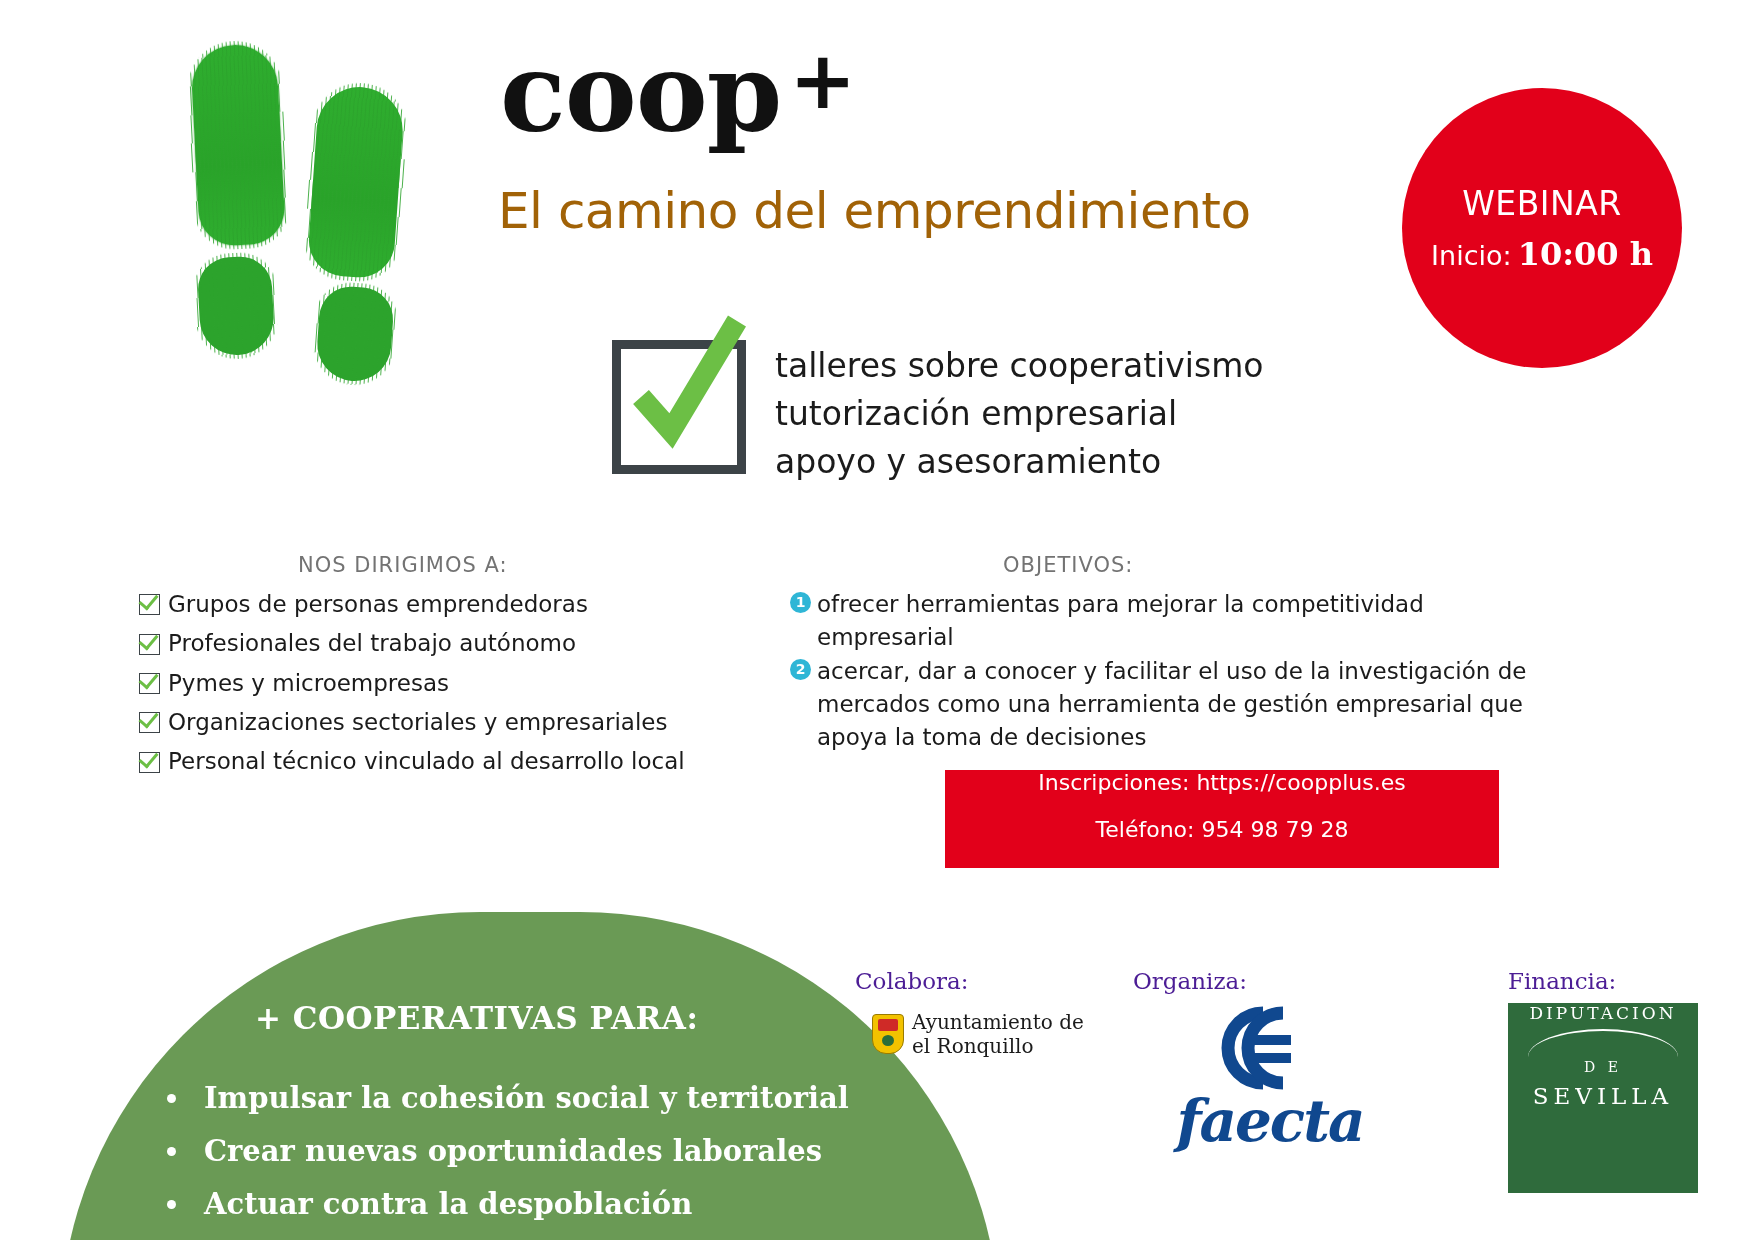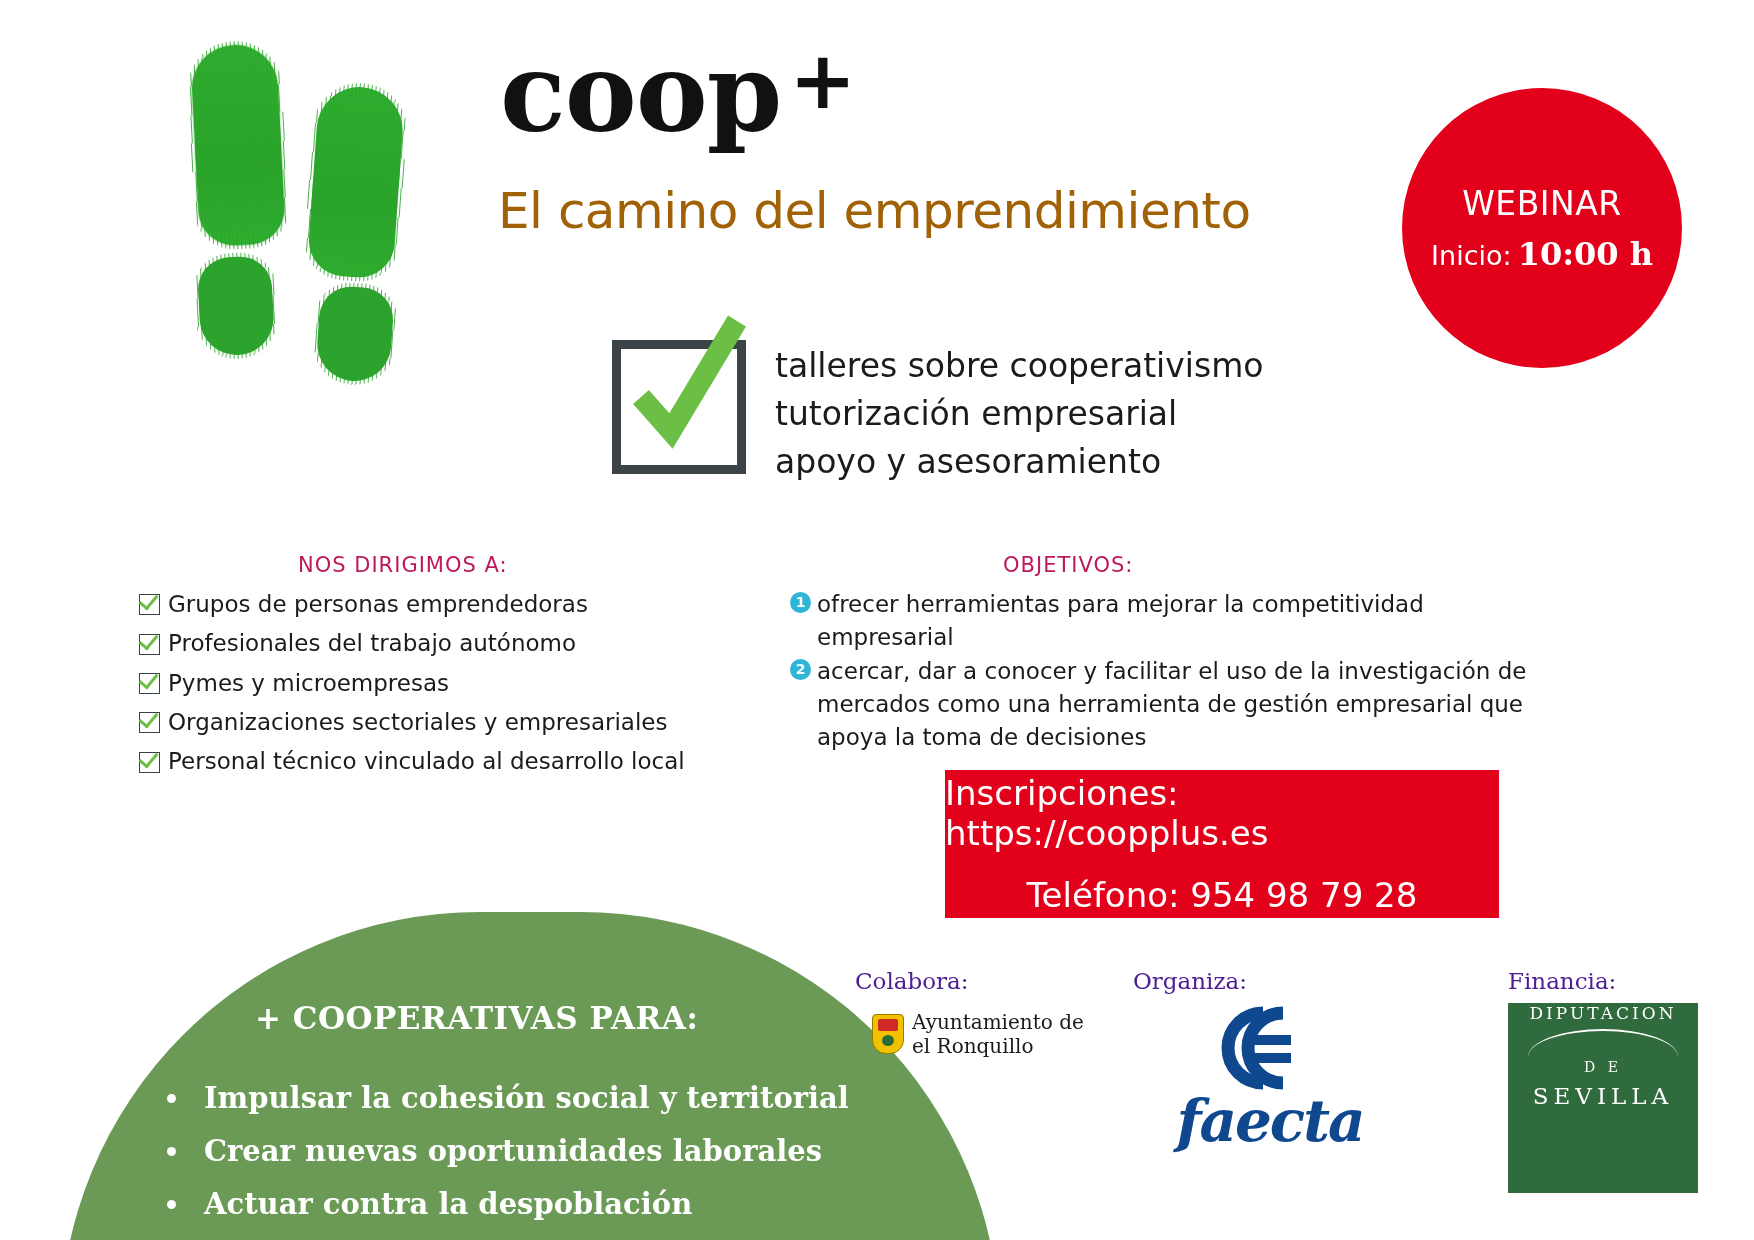--- a/index.html
+++ b/index.html
@@ -138,21 +138,21 @@
     font-size: 33px;
     line-height: 1.45;
     color: #1b1b1b;
   }
 
   
   .col-head {
     position: absolute;
     font-size: 21px;
     letter-spacing: 1px;
-    color: #be185d;
+    color: #737373;
   }
   #dirigimos-head { left: 298px; top: 553px; }
   #objetivos-head { left: 1003px; top: 553px; }
 
   .check-list {
     position: absolute;
     left: 95px;
     top: 588px;
     list-style: none;
     margin: 0;
@@ -198,28 +198,28 @@
     display: flex; align-items: center; justify-content: center;
     margin: 4px 6px 0 0;
   }
 
   
   .contact {
     position: absolute;
     left: 945px;
     top: 770px;
     width: 554px;
-    height: 148px;
+    height: 98px;
     background: #e2001a;
     color: #ffffff;
     display: flex;
     flex-direction: column;
     align-items: center;
-    justify-content: center;
-    font-size: 34px;
+    justify-content: flex-start;
+    font-size: 22px;
     gap: 22px;
   }
 
   
   .blob {
     position: absolute;
     left: 60px;
     top: 912px;
     width: 940px;
     height: 420px;

